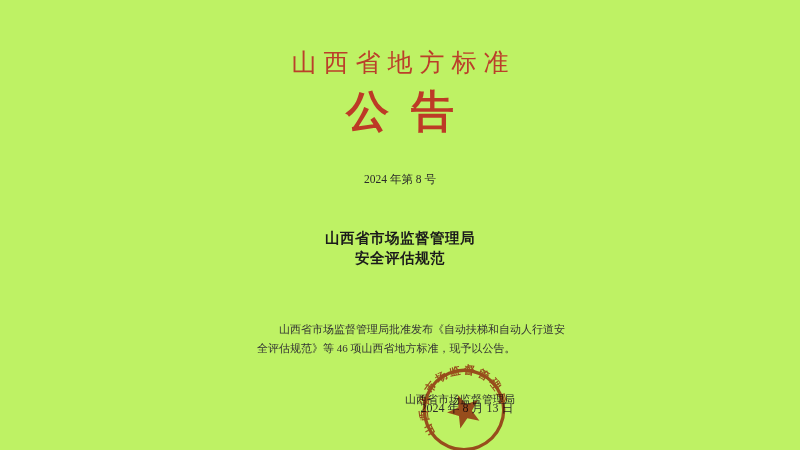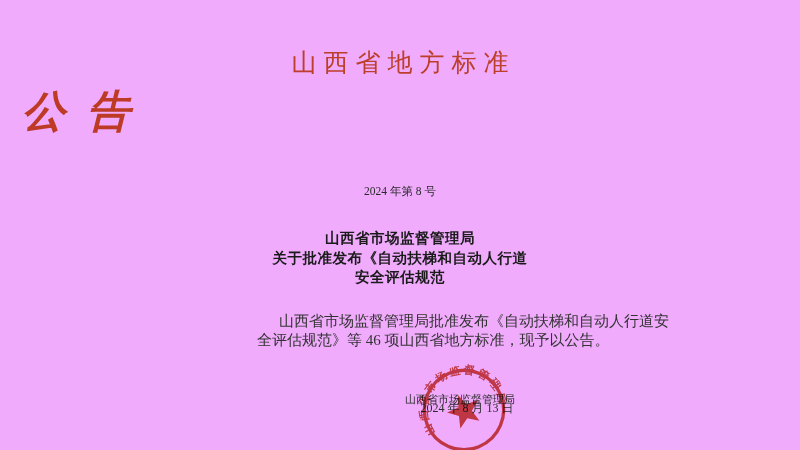--- a/index.html
+++ b/index.html
@@ -2,56 +2,56 @@
 <html><head>
 <meta charset="utf-8">
 <style>
   * { margin: 0; padding: 0; box-sizing: border-box; }
   html, body { width: 800px; height: 450px; overflow: hidden; }
   body { background: #ffffff; font-family: "Liberation Serif", "DejaVu Serif", serif; }
 
   .page {
     position: relative;
     width: 800px; height: 450px;
-    background: #f0abfc;
+    background: #bef264;
   }
 
   .header-standard {
     position: absolute; top: 46px; left: 0; width: 100%;
     text-align: center;
     font-size: 25px; letter-spacing: 7px; padding-left: 7px;
     color: #bb3f2a;
     font-weight: 500;
   }
 
   .gonggao {
     position: absolute; top: 83px; left: 0; width: 100%;
+    text-align: center;
     font-size: 43px; letter-spacing: 22px; padding-left: 22px;
     color: #bd3a26;
     font-weight: 600;
-    font-style: italic;
   }
 
   .issue-no {
-    position: absolute; top: 184px; left: 0; width: 100%;
+    position: absolute; top: 172px; left: 0; width: 100%;
     text-align: center;
     font-size: 11.5px; color: #2a2a2a;
   }
 
   .doc-title {
     position: absolute; top: 229px; left: 0; width: 100%;
     text-align: center;
     font-size: 14.5px; font-weight: bold;
     line-height: 19.5px; letter-spacing: 0.5px;
     color: #1b1b1b;
   }
 
   .body-text {
-    position: absolute; top: 312px; left: 257px;
-    font-size: 15px; line-height: 19px;
+    position: absolute; top: 320px; left: 257px;
+    font-size: 11px; line-height: 19px;
     color: #333333; white-space: nowrap;
   }
   .body-line.indent { padding-left: 22px; }
 
   .signature {
     position: absolute; top: 392px; left: 380px; width: 160px;
     text-align: center;
     font-size: 11px; color: #2b2b2b;
   }
 
@@ -79,21 +79,20 @@
 <div class="page">
 
   <div class="header-standard">山西省地方标准</div>
 
   <div class="gonggao">公告</div>
 
   <div class="issue-no">2024 年第 8 号</div>
 
   <div class="doc-title">
     <div>山西省市场监督管理局</div>
-    <div>关于批准发布《自动扶梯和自动人行道</div>
     <div>安全评估规范</div>
   </div>
 
   <div class="body-text">
     <div class="body-line indent">山西省市场监督管理局批准发布《自动扶梯和自动人行道安</div>
     <div class="body-line">全评估规范》等 46 项山西省地方标准，现予以公告。</div>
   </div>
 
   <div class="signature">山西省市场监督管理局</div>
 

